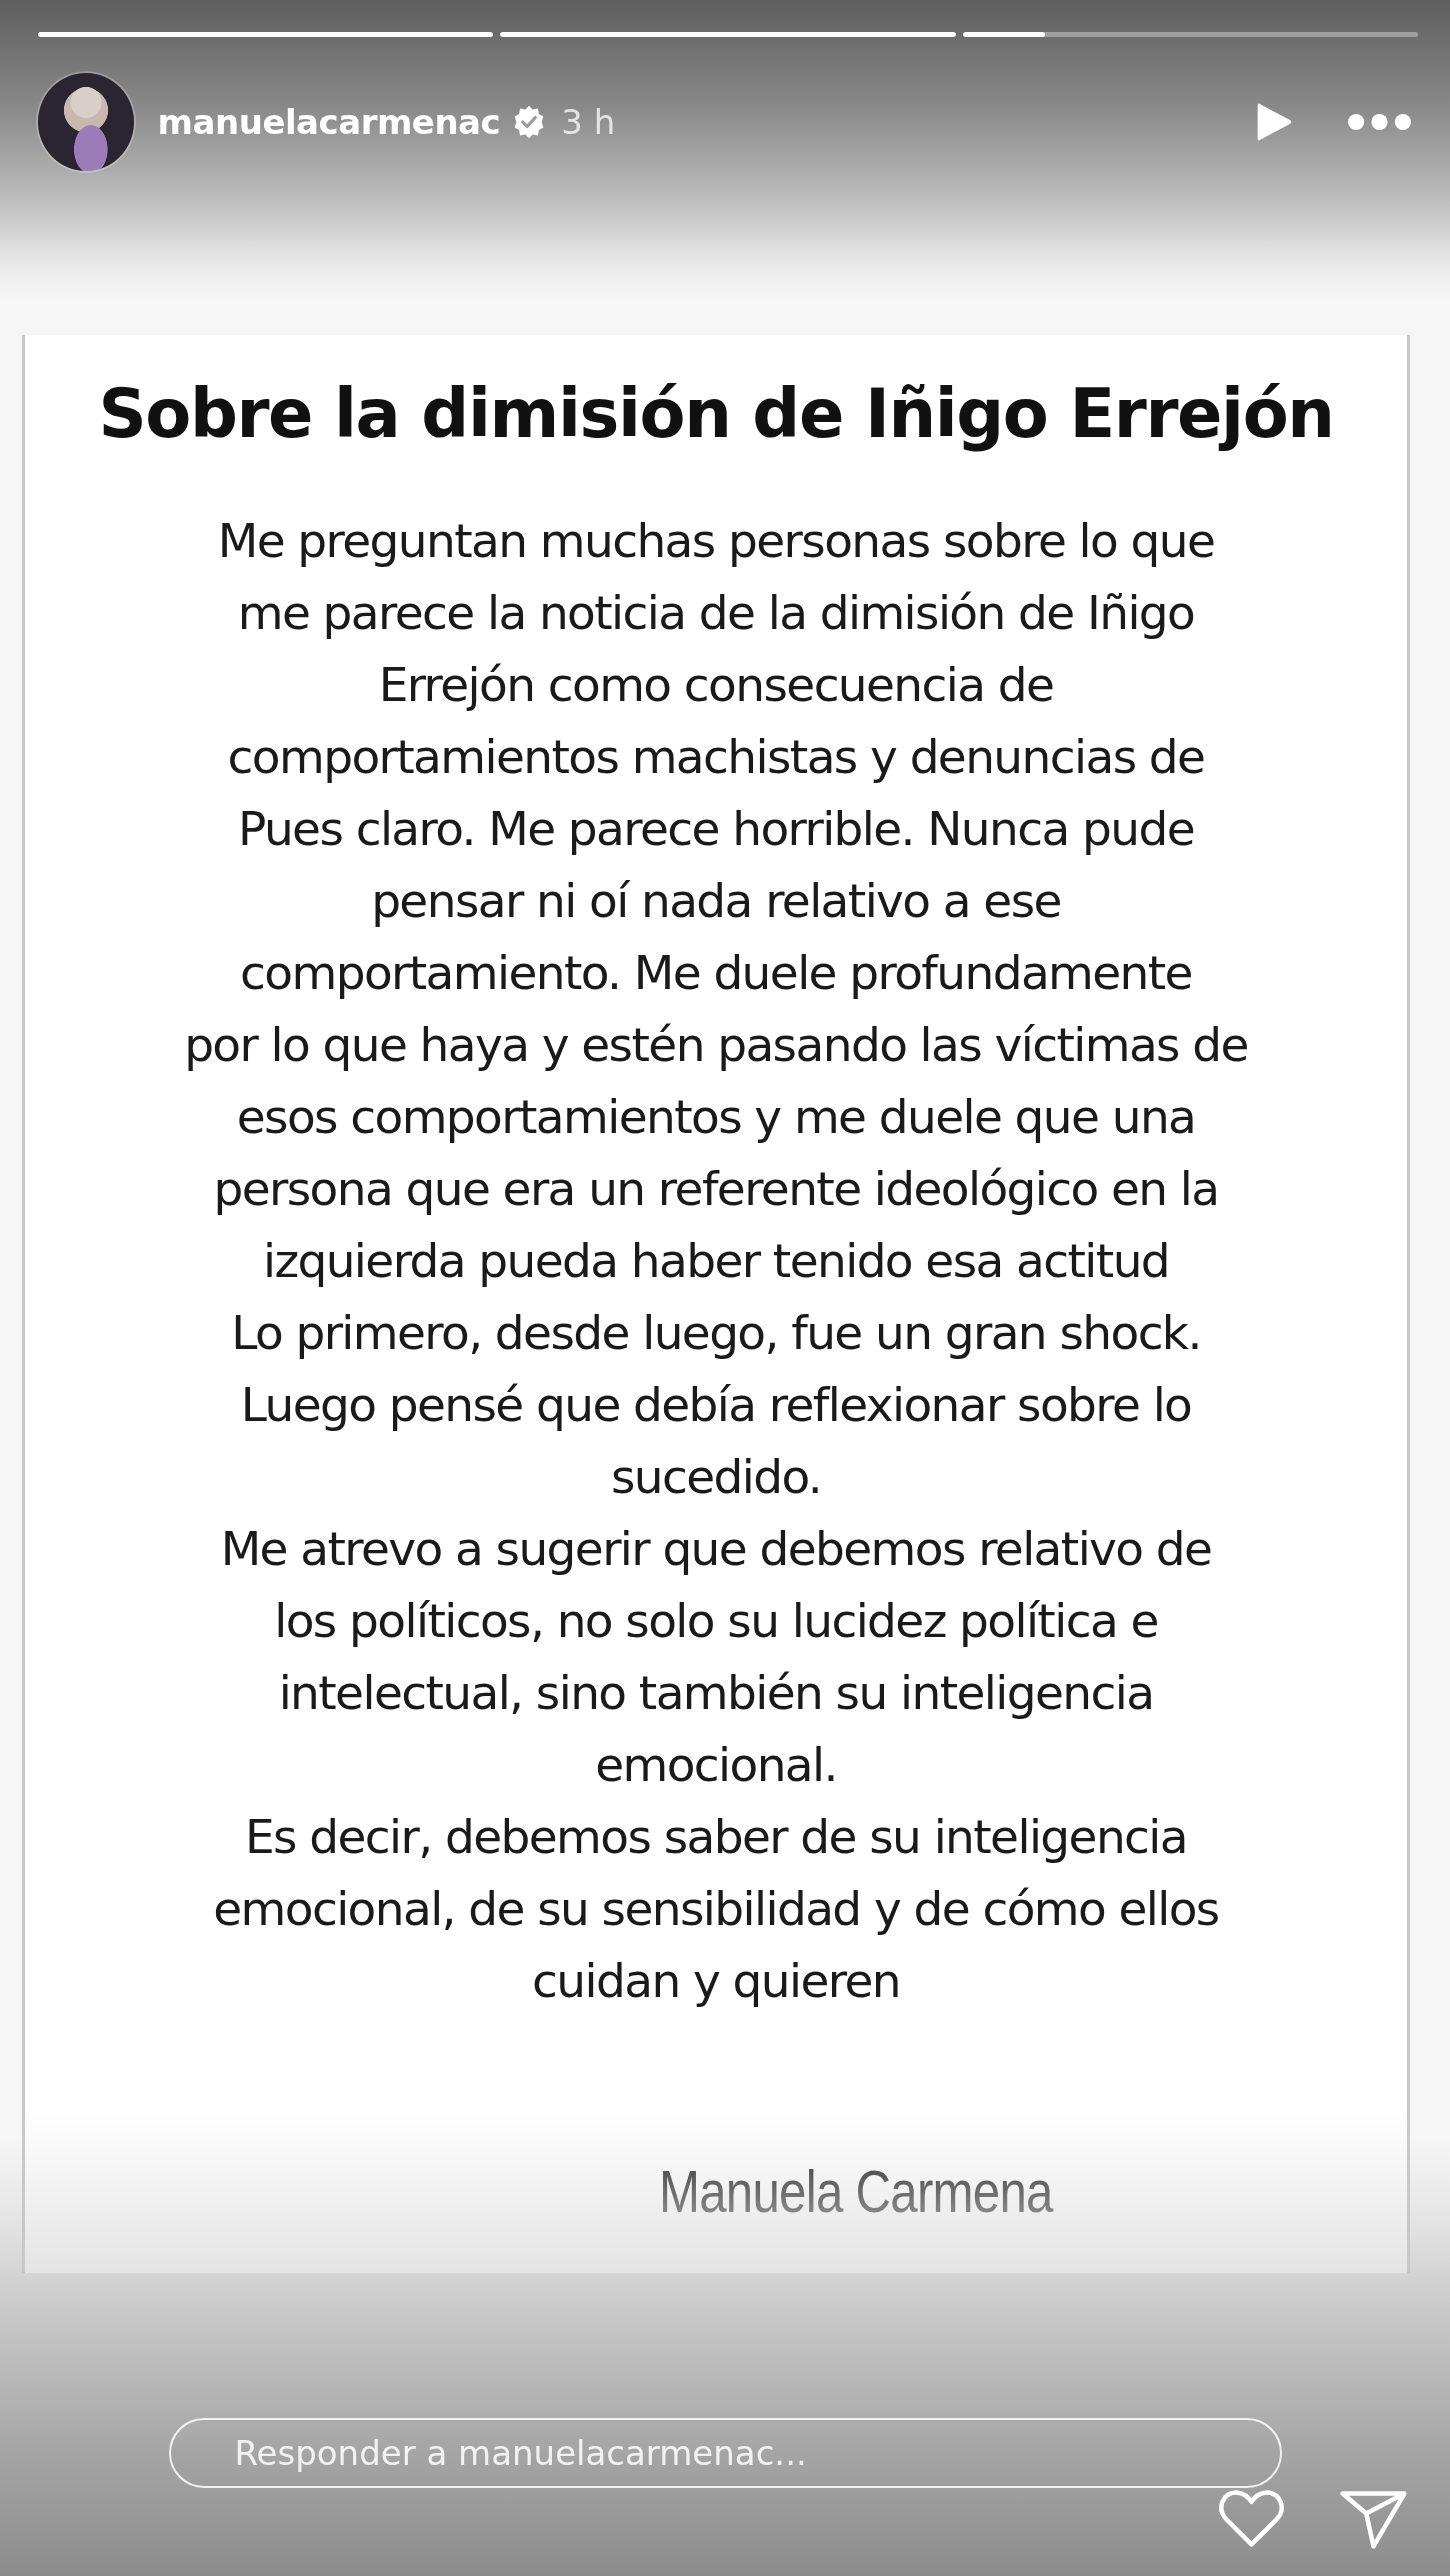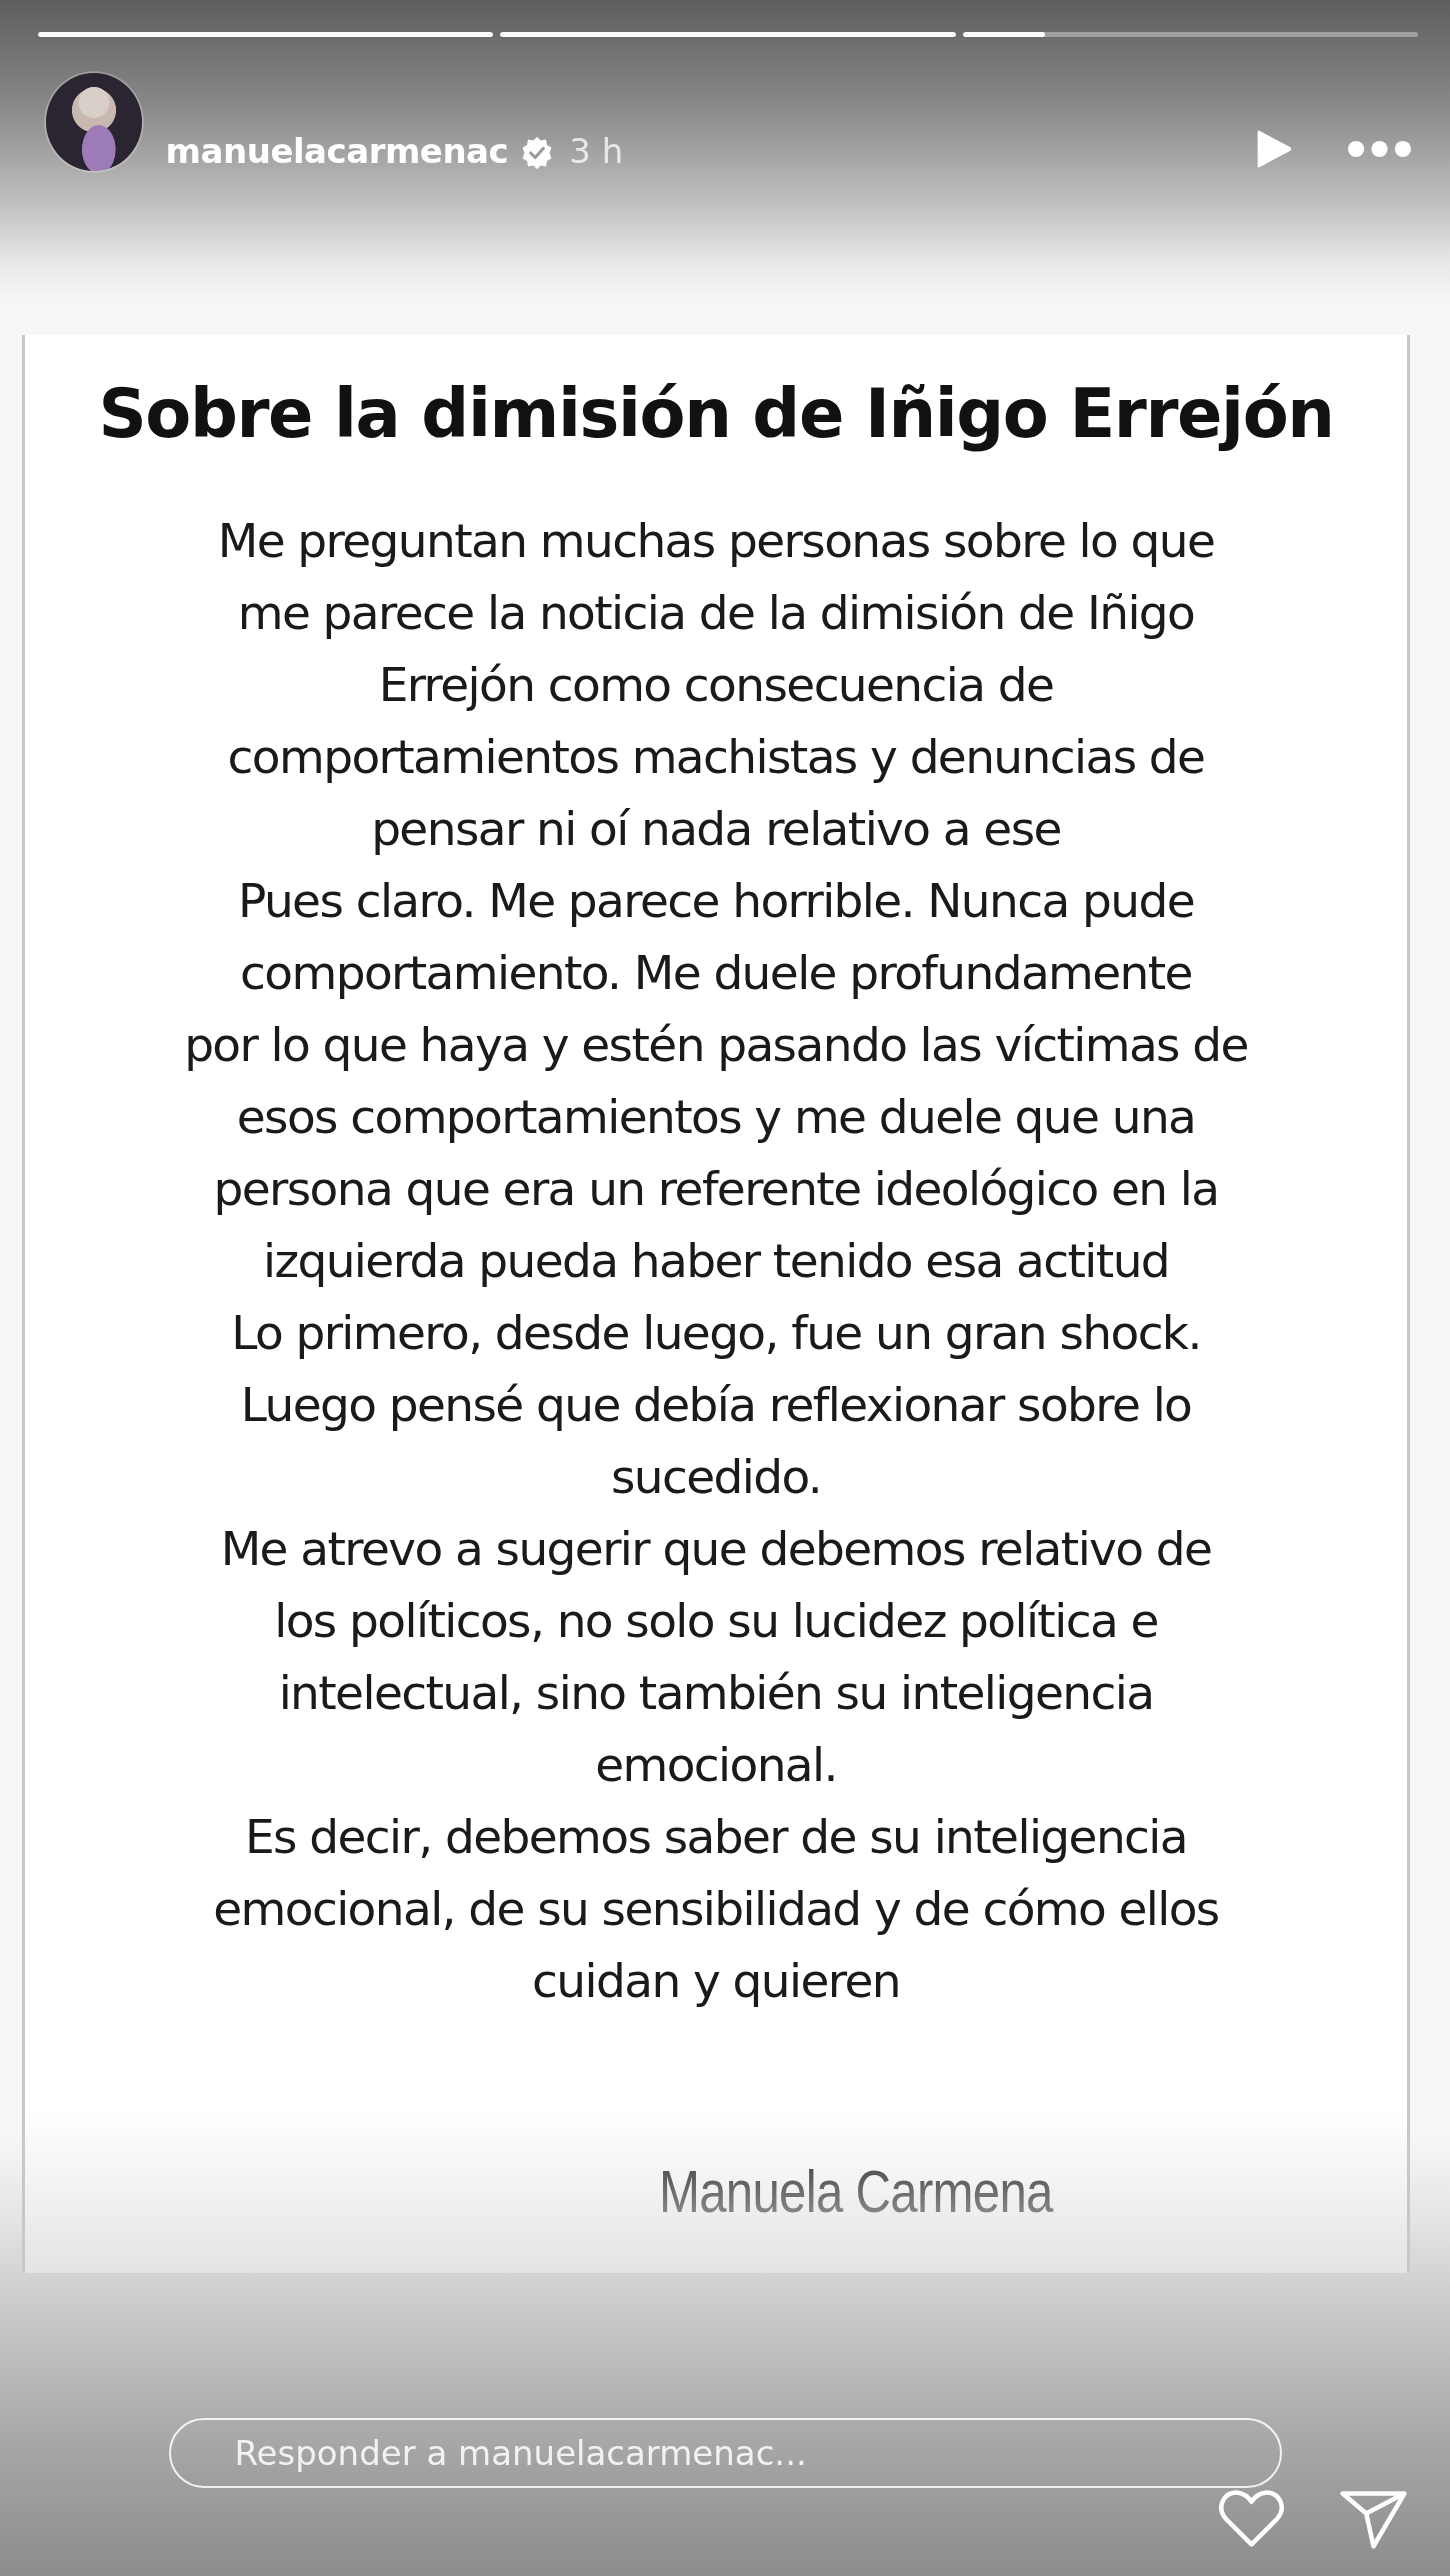--- a/index.html
+++ b/index.html
@@ -14,21 +14,21 @@
       #5e5e5e 0px, #8a8a8a 109px, #bdbdbd 199px, #e8e8e8 263px, #f6f6f6 299px,
       #f6f6f6 2139px, #e4e4e4 2221px, #c9c9c9 2311px, #a6a6a6 2447px, #8c8c8c 2576px);
   }
   .progress {
     position: absolute; top: 32px; left: 38px; width: 1380px; height: 5.4px;
     display: flex; gap: 7.3px;
   }
   .seg { flex: 1; height: 5.4px; border-radius: 2.7px; background: rgba(255,255,255,0.35); overflow: hidden; position: relative; }
   .seg .fill { position: absolute; left: 0; top: 0; bottom: 0; background: #ffffff; border-radius: 2.7px; }
 
-  .header { position: absolute; top: 73px; left: 46px; right: 38px; height: 98px; display: flex; align-items: flex-end; }
+  .header { position: absolute; top: 73px; left: 38px; right: 38px; height: 98px; display: flex; align-items: center; }
   .avatar {
     width: 96px; height: 98px; border-radius: 50%; overflow: hidden; flex: none;
     background: radial-gradient(circle at 50% 30%, #d9cfc9 0 18%, transparent 19%),
                 radial-gradient(ellipse at 55% 78%, #9c7bb8 0 22%, transparent 23%),
                 radial-gradient(circle at 50% 38%, #c8b8b0 0 28%, #2a2530 29%);
     box-shadow: 0 0 0 1.8px rgba(255,255,255,0.25);
   }
   .username { margin-left: 23.6px; color: #ffffff; font-size: 34px; font-weight: bold; letter-spacing: -0.5px; }
   .verified { margin-left: 11px; width: 36px; height: 36px; display: inline-flex; }
   .timeago { margin-left: 14px; color: rgba(255,255,255,0.75); font-size: 34px; }
@@ -121,22 +121,22 @@
   </div>
 </div>
 
 <div class="card">
   <div class="title">Sobre la dimisión de Iñigo Errejón</div>
   <div class="body-text">
     <span class="line">Me preguntan muchas personas sobre lo que</span>
     <span class="line">me parece la noticia de la dimisión de Iñigo</span>
     <span class="line">Errejón como consecuencia de</span>
     <span class="line">comportamientos machistas y denuncias de</span>
+    <span class="line">Pues claro. Me parece horrible. Nunca pude</span>
     <span class="line">pensar ni oí nada relativo a ese</span>
-    <span class="line">Pues claro. Me parece horrible. Nunca pude</span>
     <span class="line">comportamiento. Me duele profundamente</span>
     <span class="line">por lo que haya y estén pasando las víctimas de</span>
     <span class="line">esos comportamientos y me duele que una</span>
     <span class="line">persona que era un referente ideológico en la</span>
     <span class="line">izquierda pueda haber tenido esa actitud</span>
     <span class="line">Lo primero, desde luego, fue un gran shock.</span>
     <span class="line">Luego pensé que debía reflexionar sobre lo</span>
     <span class="line">sucedido.</span>
     <span class="line">Me atrevo a sugerir que debemos relativo de</span>
     <span class="line">los políticos, no solo su lucidez política e</span>

